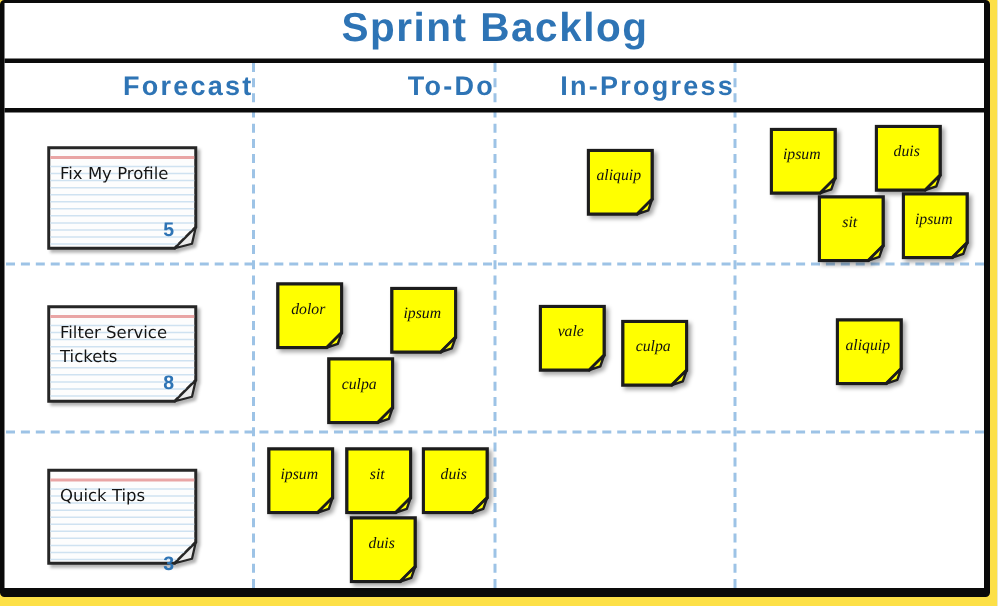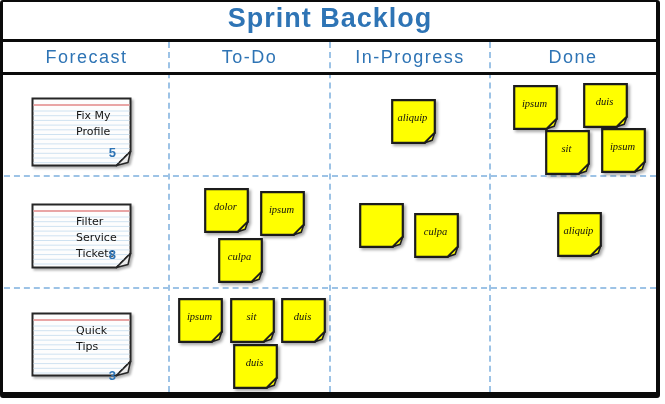--- a/index.html
+++ b/index.html
@@ -1,44 +1,44 @@
 <!DOCTYPE html>
 <html><head>
 <meta charset="utf-8">
 <style>
   html,body{margin:0;padding:0;background:#d9e8f5;}
-  #screen{position:relative;width:665px;height:404px;background:#ffffff;overflow:hidden;
+  #screen{position:relative;width:665px;height:404px;background:#fde047;overflow:hidden;
           font-family:"Liberation Sans",sans-serif;}
   
   .frame{position:absolute;left:0;top:0;width:660px;height:398px;box-sizing:border-box;
          background:#ffffff;border:solid #0a0a0a;border-width:2px 4px 6px 3px;border-radius:3px;z-index:0;}
   
   .title{position:absolute;left:4px;top:3px;width:652px;height:36px;text-align:center;
          font-size:27px;font-weight:bold;letter-spacing:1px;color:#2e74b5;z-index:2;}
   
   .hline{position:absolute;left:3px;width:653px;height:3px;background:#0a0a0a;z-index:2;}
   .hline.top{top:39px;}
   .hline.bottom{top:72px;}
   
-  .col-head{position:absolute;top:43px;height:28px;line-height:28px;text-align:center;
-            font-size:18px;font-weight:normal;letter-spacing:1.5px;color:#2e74b5;z-index:2;}
+  .col-head{position:absolute;top:43px;height:28px;line-height:28px;text-align:right;
+            font-size:18px;font-weight:bold;letter-spacing:1.5px;color:#2e74b5;z-index:2;}
   .ch0{left:4px;width:165px;}
   .ch1{left:169px;width:161px;}
   .ch2{left:330px;width:160px;}
   .ch3{left:490px;width:166px;}
   
   .vdash{position:absolute;top:42px;height:350px;width:0;border-left:2px dashed #9dc3e6;z-index:1;}
   .vd0{left:168px;} .vd1{left:329px;} .vd2{left:489px;}
   .hdash{position:absolute;left:4px;width:652px;height:0;border-top:2px dashed #9dc3e6;z-index:1;}
   .hd0{top:175px;} .hd1{top:287px;}
   
   .card{position:absolute;z-index:3;}
   .card svg{position:absolute;left:0;top:0;filter:drop-shadow(2.5px 2.5px 1px rgba(0,0,0,0.30));}
   .card-label{position:absolute;left:9px;top:11px;right:12px;font-size:11px;line-height:1.45;
-              color:#141414;font-family:"DejaVu Sans",sans-serif;z-index:4;margin-left:36px;}
+              color:#141414;font-family:"DejaVu Sans",sans-serif;z-index:4;}
   .card-points{position:absolute;right:16px;bottom:7px;font-size:13px;font-weight:bold;
                color:#2e74b5;z-index:4;}
   
   .note{position:absolute;width:45px;height:45px;z-index:3;}
   .note svg{position:absolute;left:0;top:0;filter:drop-shadow(2px 2px 1.5px rgba(0,0,0,0.35));}
   .note-label{position:absolute;left:0;right:2px;top:0;bottom:9px;display:flex;align-items:center;
               justify-content:center;font-size:10.5px;font-style:italic;font-weight:500;
               color:#101010;font-family:Liberation Serif, serif;z-index:4;}
 </style>
 </head>
@@ -48,21 +48,20 @@
   <div class="frame"></div>
 
   <div class="title">Sprint Backlog</div>
 
   <div class="hline top"></div>
   <div class="hline bottom"></div>
 
   <div class="col-head ch0">Forecast</div>
   <div class="col-head ch1">To-Do</div>
   <div class="col-head ch2">In-Progress</div>
-  <div class="col-head ch3">Done</div>
 
   <div class="vdash vd0"></div>
   <div class="vdash vd1"></div>
   <div class="vdash vd2"></div>
   <div class="hdash hd0"></div>
   <div class="hdash hd1"></div>
 
   <div id="items-layer">
       <div class="card" style="left: 31px; top: 97px; width: 101px; height: 70px;">
         <svg width="101" height="70" viewBox="0 0 101 70" xmlns="http://www.w3.org/2000/svg">
@@ -168,21 +167,21 @@
         </svg>
         <span class="note-label">sit</span>
       </div>
       <div class="note" style="left: 601px; top: 128px;">
         <svg width="45" height="45" viewBox="0 0 45 45" xmlns="http://www.w3.org/2000/svg">
           <path d="M1.2,1.2 H43.8 V33.8 L33.8,43.8 H1.2 Z" fill="#ffff00" stroke="#1c1c1c" stroke-width="2.2"></path>
           <path d="M33.8,43.8 L43.8,33.8 L41.2,41.2 Z" fill="#ffff00" stroke="#1c1c1c" stroke-width="1.6" stroke-linejoin="round"></path>
         </svg>
         <span class="note-label">ipsum</span>
       </div>
-      <div class="note" style="left: 204px; top: 188px;">
+      <div class="note" style="left: 184px; top: 188px;">
         <svg width="45" height="45" viewBox="0 0 45 45" xmlns="http://www.w3.org/2000/svg">
           <path d="M1.2,1.2 H43.8 V33.8 L33.8,43.8 H1.2 Z" fill="#ffff00" stroke="#1c1c1c" stroke-width="2.2"></path>
           <path d="M33.8,43.8 L43.8,33.8 L41.2,41.2 Z" fill="#ffff00" stroke="#1c1c1c" stroke-width="1.6" stroke-linejoin="round"></path>
         </svg>
         <span class="note-label">dolor</span>
       </div>
       <div class="note" style="left: 260px; top: 191px;">
         <svg width="45" height="45" viewBox="0 0 45 45" xmlns="http://www.w3.org/2000/svg">
           <path d="M1.2,1.2 H43.8 V33.8 L33.8,43.8 H1.2 Z" fill="#ffff00" stroke="#1c1c1c" stroke-width="2.2"></path>
           <path d="M33.8,43.8 L43.8,33.8 L41.2,41.2 Z" fill="#ffff00" stroke="#1c1c1c" stroke-width="1.6" stroke-linejoin="round"></path>
@@ -194,20 +193,21 @@
           <path d="M1.2,1.2 H43.8 V33.8 L33.8,43.8 H1.2 Z" fill="#ffff00" stroke="#1c1c1c" stroke-width="2.2"></path>
           <path d="M33.8,43.8 L43.8,33.8 L41.2,41.2 Z" fill="#ffff00" stroke="#1c1c1c" stroke-width="1.6" stroke-linejoin="round"></path>
         </svg>
         <span class="note-label">culpa</span>
       </div>
       <div class="note" style="left: 359px; top: 203px;">
         <svg width="45" height="45" viewBox="0 0 45 45" xmlns="http://www.w3.org/2000/svg">
           <path d="M1.2,1.2 H43.8 V33.8 L33.8,43.8 H1.2 Z" fill="#ffff00" stroke="#1c1c1c" stroke-width="2.2"></path>
           <path d="M33.8,43.8 L43.8,33.8 L41.2,41.2 Z" fill="#ffff00" stroke="#1c1c1c" stroke-width="1.6" stroke-linejoin="round"></path>
         </svg>
+        <span class="note-label">vale</span>
       </div>
       <div class="note" style="left: 414px; top: 213px;">
         <svg width="45" height="45" viewBox="0 0 45 45" xmlns="http://www.w3.org/2000/svg">
           <path d="M1.2,1.2 H43.8 V33.8 L33.8,43.8 H1.2 Z" fill="#ffff00" stroke="#1c1c1c" stroke-width="2.2"></path>
           <path d="M33.8,43.8 L43.8,33.8 L41.2,41.2 Z" fill="#ffff00" stroke="#1c1c1c" stroke-width="1.6" stroke-linejoin="round"></path>
         </svg>
         <span class="note-label">culpa</span>
       </div>
       <div class="note" style="left: 557px; top: 212px;">
         <svg width="45" height="45" viewBox="0 0 45 45" xmlns="http://www.w3.org/2000/svg">

